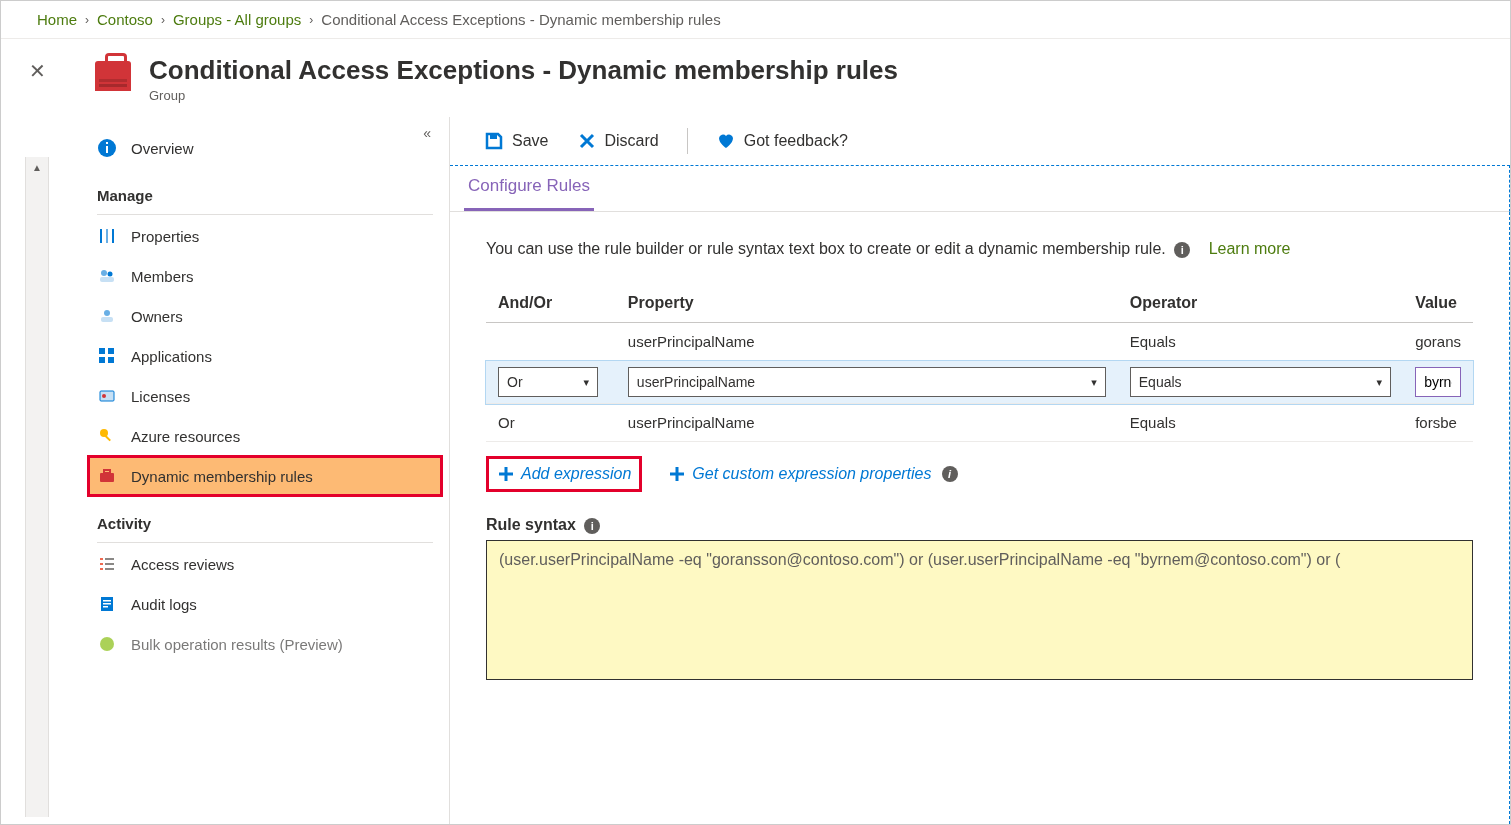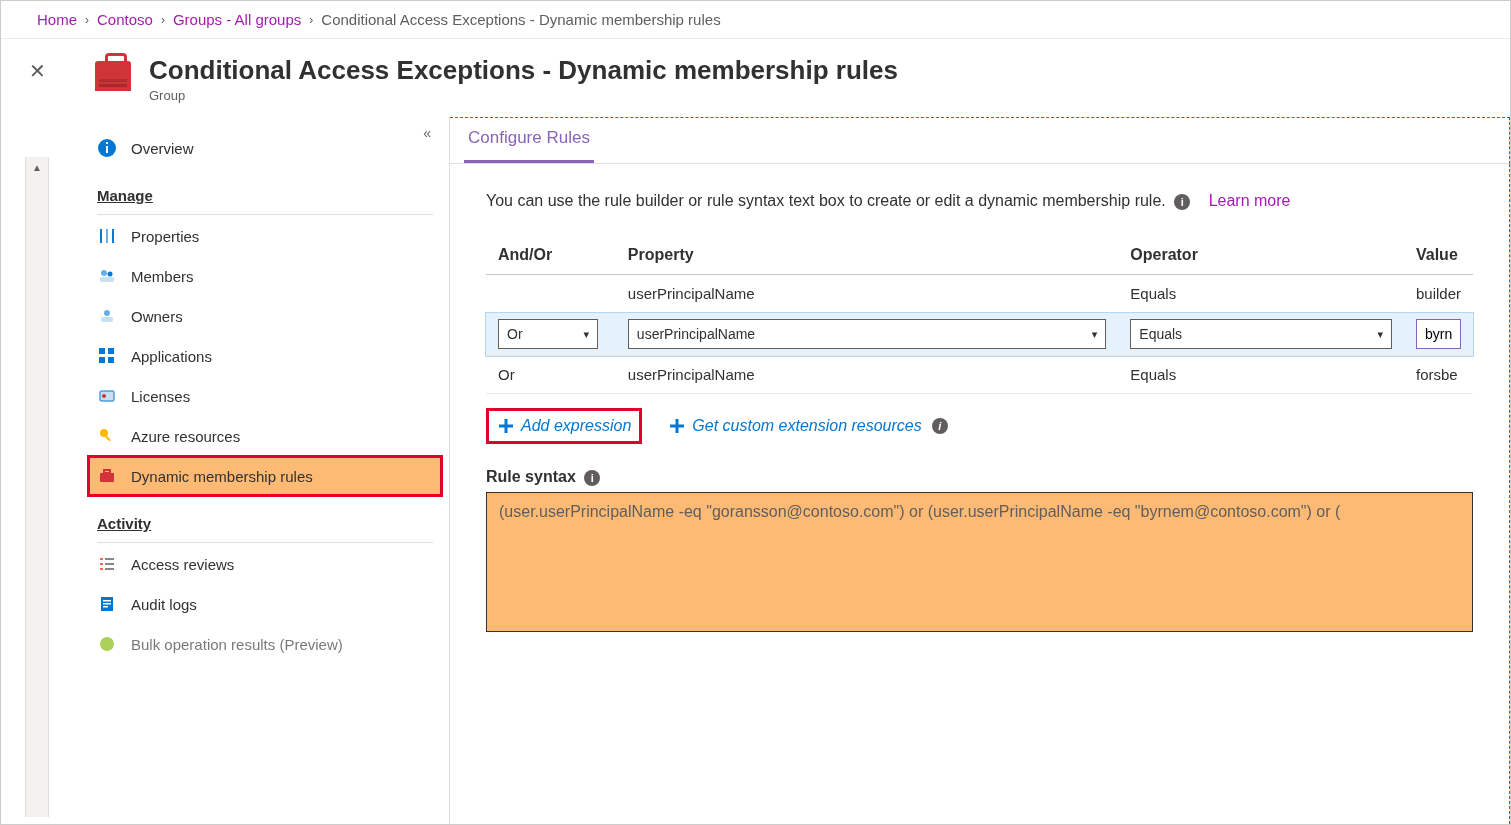--- a/index.html
+++ b/index.html
@@ -1,17 +1,17 @@
 <!DOCTYPE html>
 <html><head>
 <meta charset="utf-8">
 <style>
   * { box-sizing: border-box; margin: 0; padding: 0; }
   body { font-family: "Segoe UI", -apple-system, sans-serif; font-size: 14px; color: #323130; background: #fff; width: 1511px; height: 825px; overflow: hidden; border: 1px solid #ccc; position: relative; }
-  a { color: #a21caf; text-decoration: none; }
+  a { color: #4d7c0f; text-decoration: none; }
   
   .scroll-gutter { position: absolute; left: 24px; top: 156px; width: 24px; height: 660px; background: #f3f2f1; border-left: 1px solid #e1dfdd; border-right: 1px solid #e1dfdd; }
   .scroll-thumb-up { position: absolute; top: 0; left: 0; width: 100%; height: 20px; display:flex; align-items:center; justify-content:center; color:#605e5c; font-size:10px;}
   
   .breadcrumbs { padding: 10px 36px; display: flex; align-items: center; gap: 8px; font-size: 15px; border-bottom: 1px solid #edebe9; }
   .breadcrumbs .sep { color: #605e5c; font-size: 12px; }
   .breadcrumbs .current { color: #605e5c; }
   
   .page-header { display: flex; align-items: flex-start; padding: 16px 36px 16px 94px; position: relative; }
   .close-x { position: absolute; left: 28px; top: 20px; font-size: 20px; color: #605e5c; cursor: pointer; }
@@ -22,21 +22,21 @@
   .page-subtitle { font-size: 13px; color: #605e5c; margin-top: 2px; }
   
   .content-row { display: flex; position: absolute; left: 60px; right: 0; top: 116px; bottom: 0; }
   
   .sidebar { width: 388px; border-right: none; padding: 10px 0 10px 28px; position: relative; overflow: hidden; }
   .collapse-chevron { position: absolute; right: 18px; top: 8px; font-size: 14px; color: #605e5c; cursor:pointer; }
   .nav-item { display: flex; align-items: center; padding: 9px 12px 9px 8px; margin: 2px 8px 2px 0; cursor: pointer; font-size: 15px; gap: 14px; border-radius: 0; }
   .nav-item.selected { background: #fdba74; }
   .nav-item.highlighted { outline: 3px solid #e3002b; outline-offset: -1px; }
   .nav-icon { width: 20px; height: 20px; display:inline-flex; align-items:center; justify-content:center; }
-  .section-label { font-size: 15px; font-weight: 600; padding: 18px 12px 6px 8px; text-decoration: underline; }
+  .section-label { font-size: 15px; font-weight: 600; padding: 18px 12px 6px 8px; }
   .section-divider { border: none; border-top: 1px solid #e1dfdd; margin: 4px 16px 0 8px; }
   
   .main { flex: 1; border-left: 1px solid #e1dfdd; display: flex; flex-direction: column; overflow: hidden; }
   .toolbar { display: flex; align-items: center; padding: 10px 24px; gap: 10px; }
   .tbtn { display: inline-flex; align-items: center; gap: 8px; padding: 4px 10px; cursor: pointer; font-size: 16px; color:#323130; }
   .tbtn svg, .tbtn .ticon { color: #0078d4; }
   .tbar-sep { width:1px; height:26px; background:#c8c6c4; margin: 0 8px; }
   
   .tab-strip { border-bottom: 1px solid #e1dfdd; padding: 0 14px; border-top: 1px dashed #0078d4; border-right: 1px dashed #0078d4; margin-right:0; flex-shrink:0;}
   .tab { display: inline-block; padding: 10px 4px 12px; color: #8764b8; font-size: 17px; border-bottom: 3px solid #8764b8; }
@@ -59,21 +59,21 @@
   .combo .chev { font-size:11px; color:#323130;}
   .combo.small { width: 100px; }
   .textfield { border:1px solid #8764b8; background:#fff; padding:4px 8px; height:30px; font-size:14px; width:100%; }
   
   .action-links { display:flex; gap: 18px; margin: 14px 0 24px; align-items:center;font-style:italic;}
   .action-link { display:inline-flex; align-items:center; gap:6px; color:#0078d4; font-size:16px; cursor:pointer; padding: 6px 8px;}
   .action-link.highlighted { border: 3px solid #e3002b; }
   .plus-icon { width:18px; height:18px; }
   
   .syntax-label { font-weight: 600; font-size: 16px; margin: 14px 0 6px; }
-  .syntax-box { width: 100%; height: 140px; border: 1px solid #323130; background: #fdba74; padding: 10px 12px; font-size: 16px; color:#605e5c; resize:none; font-family: inherit; overflow:hidden;}
+  .syntax-box { width: 100%; height: 140px; border: 1px solid #323130; background: #fef9c3; padding: 10px 12px; font-size: 16px; color:#605e5c; resize:none; font-family: inherit; overflow:hidden;}
 </style>
 </head>
 <body>
 
 <div class="scroll-gutter">
   <div class="scroll-thumb-up">▲</div>
 </div>
 
 <nav class="breadcrumbs">
   <a href="#">Home</a>
@@ -217,20 +217,42 @@
       <span class="nav-icon">
         <svg width="18" height="18" viewBox="0 0 18 18">
             <circle cx="9" cy="9" r="7" fill="#7fba00"></circle>
           </svg>
       </span>
       <span>Bulk operation results (Preview)</span>
     </div>
   </aside>
 
   <main class="main">
+    <div class="toolbar">
+      <div class="tbtn">
+        <svg class="ticon" width="20" height="20" viewBox="0 0 20 20">
+            <path d="M3 3h11l3 3v11H3z" fill="none" stroke="#0078d4" stroke-width="2.5"></path>
+            <rect x="6" y="3" width="7" height="5" fill="#0078d4"></rect>
+          </svg>
+        <span>Save</span>
+      </div>
+      <div class="tbtn">
+        <svg class="ticon" width="18" height="18" viewBox="0 0 18 18">
+            <path d="M3 3l12 12M15 3L3 15" stroke="#0078d4" stroke-width="3"></path>
+          </svg>
+        <span>Discard</span>
+      </div>
+      <div class="tbar-sep"></div>
+      <div class="tbtn">
+        <svg class="ticon" width="20" height="20" viewBox="0 0 20 20">
+            <path d="M10 17s-7-4.5-7-10a4 4 0 017-2 4 4 0 017 2c0 5.5-7 10-7 10z" fill="#0078d4"></path>
+          </svg>
+        <span>Got feedback?</span>
+      </div>
+    </div>
 
     <div class="tab-strip">
       <div class="tab">Configure Rules</div>
     </div>
 
     <div class="panel">
       <p class="intro">
         <span>You can use the rule builder or rule syntax text box to create or edit a dynamic membership rule.</span>
         <span class="info-i">i</span>
         <a href="#" class="learn-link">Learn more</a>
@@ -243,21 +265,21 @@
             <th class="col-prop">Property</th>
             <th class="col-op">Operator</th>
             <th>Value</th>
           </tr>
         </thead>
         <tbody>
           <tr>
             <td></td>
             <td>userPrincipalName</td>
             <td>Equals</td>
-            <td>builder</td>
+            <td>gorans</td>
           </tr>
           <tr class="active-row">
             <td>
               <div class="combo small">
                 <span>Or</span>
                   <span class="chev">▾</span>
               </div>
             </td>
             <td>
               <div class="combo">
@@ -288,21 +310,21 @@
         <span class="action-link highlighted">
           <svg class="plus-icon" viewBox="0 0 18 18">
               <path d="M9 2v14M2 9h14" stroke="#0078d4" stroke-width="3"></path>
             </svg>
           <span>Add expression</span>
         </span>
         <span class="action-link">
           <svg class="plus-icon" viewBox="0 0 18 18">
               <path d="M9 2v14M2 9h14" stroke="#0078d4" stroke-width="3"></path>
             </svg>
-          <span>Get custom extension resources</span>
+          <span>Get custom expression properties</span>
           <span class="info-i" style="background:#605e5c">i</span>
         </span>
       </div>
 
       <div class="syntax-label">
         <span>Rule syntax</span>
         <span class="info-i">i</span>
       </div>
       <textarea class="syntax-box" readonly="" style="">(user.userPrincipalName -eq "goransson@contoso.com") or (user.userPrincipalName -eq "byrnem@contoso.com") or (</textarea>
     </div>

